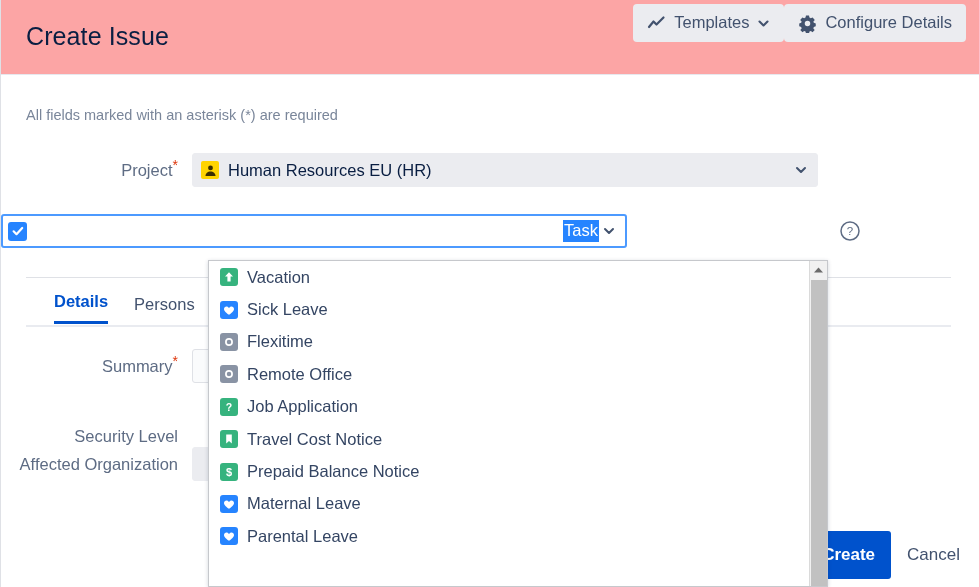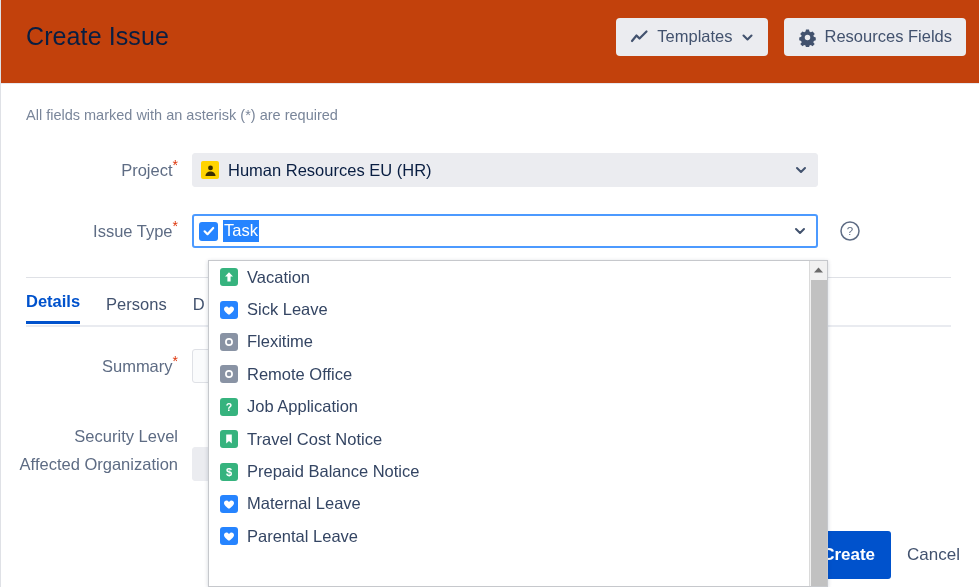--- a/index.html
+++ b/index.html
@@ -17,37 +17,37 @@
     height: 587px;
     background: #ffffff;
     border-left: 1px solid #dfe1e6;
     overflow: hidden;
   }
 
   
   .header {
     position: absolute;
     left: 0; top: 0;
-    width: 979px; height: 84px;
-    background: #c2410c;
+    width: 979px; height: 75px;
+    background: #fca5a5;
     border-bottom: 1px solid #e7e8ee;
   }
   .page-title {
     position: absolute;
     left: 25px; top: 22px;
     font-size: 25px;
     font-weight: 400;
     color: #091e42;
     letter-spacing: 0.1px;
   }
   .hdr-btns {
     position: absolute;
-    right: 14px; top: 18px;
-    display: flex;
-    gap: 16px;
+    right: 14px; top: 4px;
+    display: flex;
+    gap: 0;
     align-items: center;
   }
   .hdr-btn {
     display: flex;
     align-items: center;
     gap: 8px;
     height: 38px;
     padding: 0 14px;
     background: #ebecf0;
     border: none;
@@ -116,20 +116,21 @@
     position: relative;
     width: 626px;
     height: 34px;
     background: #ffffff;
     border: 2px solid #4c9aff;
     border-radius: 3px;
     display: flex;
     align-items: center;
     padding: 0 26px 0 5px;
     cursor: text;
+    justify-content: space-between;
   }
   .chk {
     width: 19px; height: 19px;
     background: #2684ff;
     border-radius: 3px;
     display: flex; align-items: center; justify-content: center;
     flex: 0 0 auto;
     margin-right: 5px;
   }
   .combo-text {
@@ -153,21 +154,21 @@
     gap: 26px;
     align-items: flex-end;
   }
   .tab {
     font-size: 16.5px;
     color: #42526e;
     padding-bottom: 10px;
     cursor: pointer;
     white-space: nowrap;
   }
-  .tab.active { color: #0052cc; font-weight: 700; border-bottom: 3px solid #0052cc; }
+  .tab.active { color: #0052cc; font-weight: 700; border-bottom: 3px solid #0052cc; margin-left: 28px; }
   .tabs-rule {
     position: absolute;
     left: 25px; top: 204px;
     width: 925px; height: 1px;
     background: #dfe1e6;
   }
   .tabs-underline {
     position: absolute;
     left: 25px; top: 252px;
     width: 925px; height: 2px;
@@ -300,21 +301,21 @@
             </svg>
         </span>
       </button>
 
       <button class="hdr-btn">
         <span class="ico">
           <svg width="19" height="19" viewBox="0 0 20 20">
             <path fill="#42526e" d="M11.6 1.6h-3.2l-.45 2.1a6.4 6.4 0 0 0-1.35.78L4.6 3.66 2.3 6.2l1.5 1.6c-.2.46-.34.95-.42 1.46L1.3 10v3l2.1.72c.1.5.25.98.46 1.42L2.4 16.8l2.3 2.3 1.8-1.3c.44.24.9.43 1.4.56l.5 2.1h3.2l.5-2.1c.5-.13.97-.32 1.4-.56l1.8 1.3 2.3-2.3-1.46-1.66c.2-.44.36-.92.46-1.42l2.1-.72v-3l-2.08-.74c-.08-.5-.22-1-.42-1.46l1.5-1.6-2.3-2.54-2.05.82a6.4 6.4 0 0 0-1.35-.78zM10 7.2a2.9 2.9 0 1 1 0 5.8 2.9 2.9 0 0 1 0-5.8z"></path>
           </svg>
         </span>
-        <span class="lbl">Resources Fields</span>
+        <span class="lbl">Configure Details</span>
       </button>
     </div>
   </div>
 
   <div class="body">
 
     <div class="required-note">All fields marked with an asterisk (*) are required</div>
 
     <div class="field-row" style="left:0; top:80px;">
       <div class="field-label">
@@ -330,23 +331,20 @@
         <span>Human Resources EU (HR)</span>
         <span class="chev">
           <svg width="14" height="14" viewBox="0 0 14 14">
               <path d="M3 5 L7 9 L11 5" stroke="#42526e" stroke-width="2" fill="none" stroke-linecap="round" stroke-linejoin="round"></path>
             </svg>
         </span>
       </div>
     </div>
 
     <div class="field-row" style="left:0; top:141px;">
-      <div class="field-label">
-        <span>Issue Type</span><span class="star">*</span>
-      </div>
       <div class="combo">
         <span class="chk">
           <svg width="14" height="14" viewBox="0 0 14 14">
               <path d="M2.6 7.3 L5.5 10.2 L11.2 4" stroke="#ffffff" stroke-width="2.2" fill="none" stroke-linecap="round" stroke-linejoin="round"></path>
             </svg>
         </span>
         <span class="combo-text">Task</span>
         <span class="chev" style="position:absolute;right:9px;top:50%;transform:translateY(-50%);display:flex;">
           <svg width="14" height="14" viewBox="0 0 14 14">
               <path d="M3 5 L7 9 L11 5" stroke="#42526e" stroke-width="2" fill="none" stroke-linecap="round" stroke-linejoin="round"></path>

